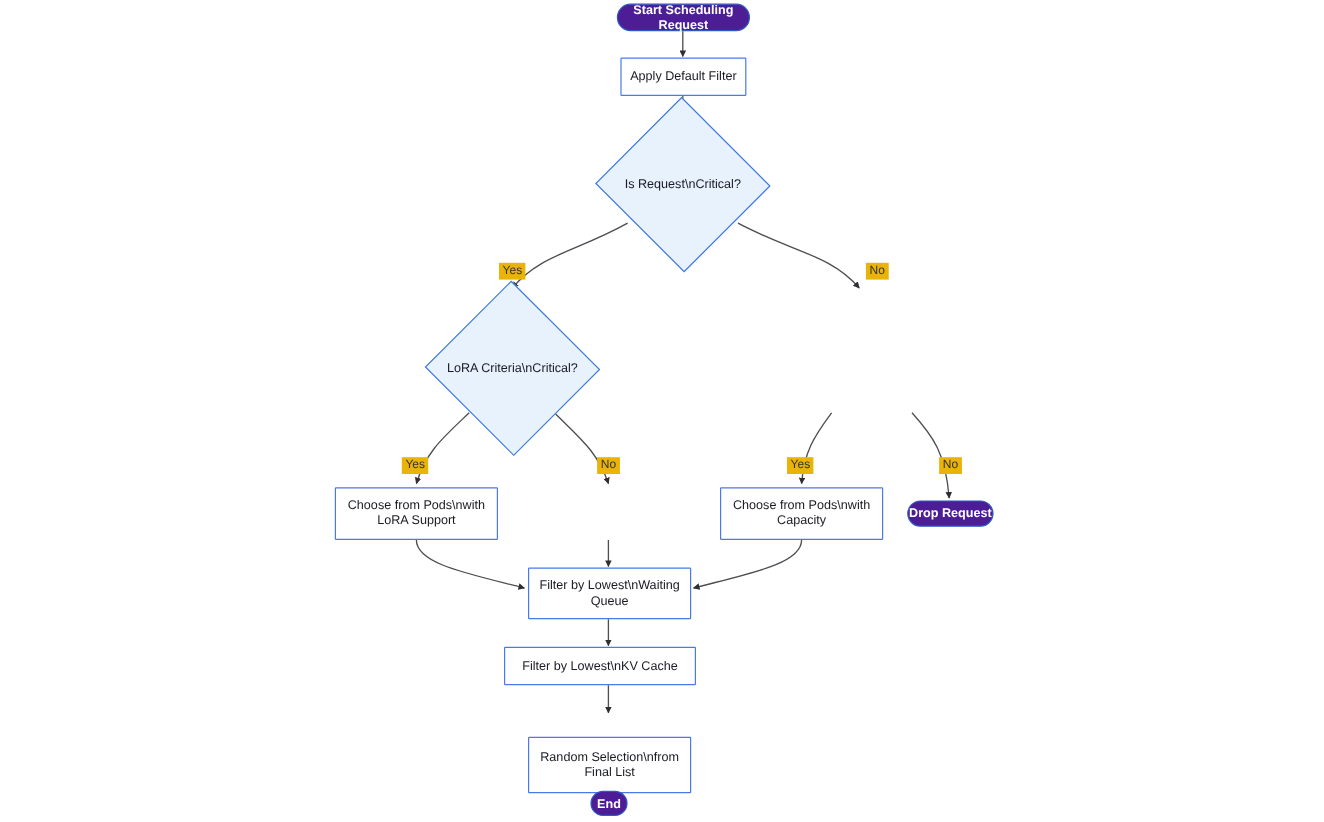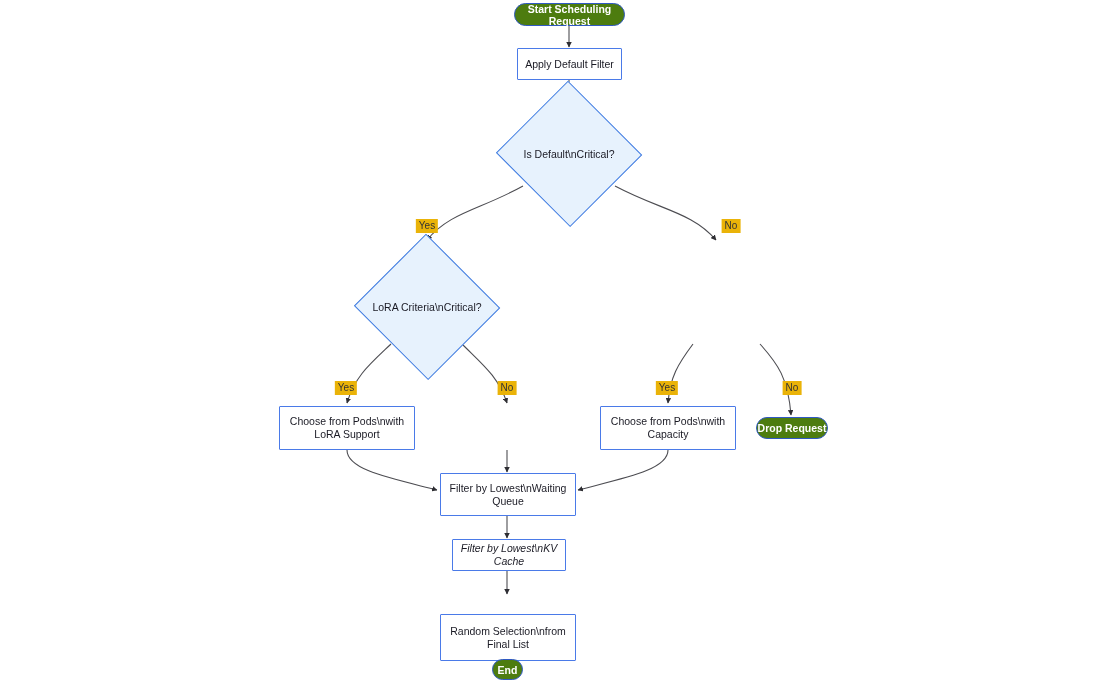--- a/index.html
+++ b/index.html
@@ -49,21 +49,21 @@
     line-height: 13px;
     border-radius: 1px;
   }
   .node-rect .label {
     padding: 0 6px;
     white-space: pre-line;
   }
 
   
   .node-pill {
-    background: #4d7c0f;
+    background: #4c1d95;
     border: 1.4px solid #3059c4;
     color: #ffffff;
     font-size: 10.5px;
     font-weight: bold;
     border-radius: 999px;
   }
 
   
   .node-diamond {
     background: transparent;
@@ -155,21 +155,21 @@
   <div class="node node-pill" style="left:514px; top:3px; width:111px; height:23px;">
     <span class="label">Start Scheduling Request</span>
   </div>
 
   <div class="node node-rect" style="left:517px; top:48px; width:105px; height:32px;">
     <span class="label">Apply Default Filter</span>
   </div>
 
   <div class="node node-diamond" style="left:495px; top:82px; width:148px; height:144px;">
     <div class="diamond-shape"></div>
-    <span class="label">Is Default\nCritical?</span>
+    <span class="label">Is Request\nCritical?</span>
   </div>
 
   <div class="node node-diamond" style="left:353px; top:235px; width:148px; height:144px;">
     <div class="diamond-shape"></div>
     <span class="label">LoRA Criteria\nCritical?</span>
   </div>
 
 
   <div class="node node-rect" style="left:279px; top:406px; width:136px; height:44px;">
     <span class="label">Choose from Pods\nwith
@@ -184,21 +184,21 @@
 
   <div class="node node-pill" style="left:756px; top:417px; width:72px; height:22px;">
     <span class="label">Drop Request</span>
   </div>
 
   <div class="node node-rect" style="left:440px; top:473px; width:136px; height:43px;">
     <span class="label">Filter by Lowest\nWaiting
 Queue</span>
   </div>
 
-  <div class="node node-rect" style="left:452px; top:539px; width:114px; height:32px;font-style:italic;">
+  <div class="node node-rect" style="left:420px; top:539px; width:160px; height:32px;">
     <span class="label">Filter by Lowest\nKV Cache</span>
   </div>
 
   <div class="node node-rect" style="left:440px; top:594px; width:136px; height:47px;margin-top:20px;">
     <span class="label">Random Selection\nfrom
 Final List</span>
   </div>
 
   <div class="node node-pill" style="left:492px; top:659px; width:31px; height:21px;">
     <span class="label">End</span>

